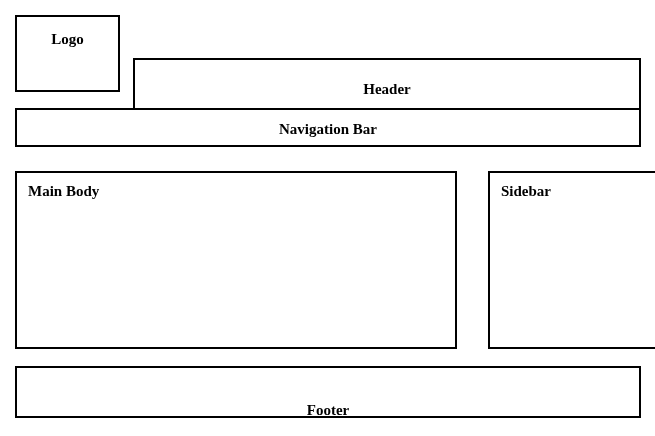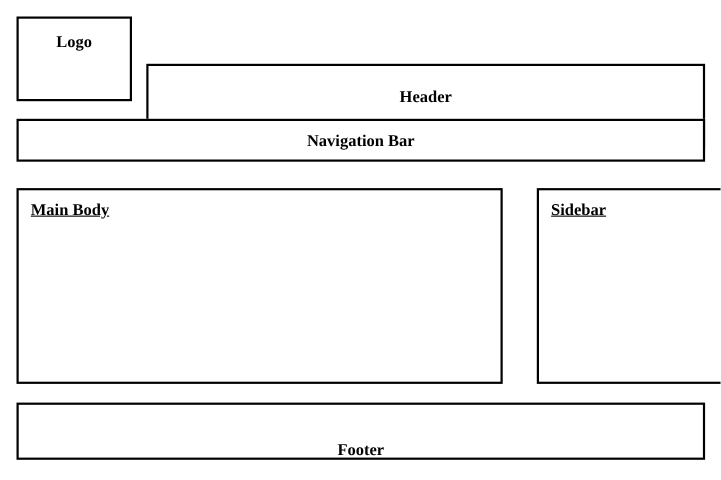--- a/index.html
+++ b/index.html
@@ -48,21 +48,20 @@
     right: 0;
     top: 14px;
     text-align: center;
   }
 
   
   .label-left {
     left: 11px;
     top: 10px;
     text-align: left;
-    text-decoration: underline;
   }
 
   
   #logo-box {
     left: 15px;
     top: 15px;
     width: 105px;
     height: 77px;
   }
   #header-box {

